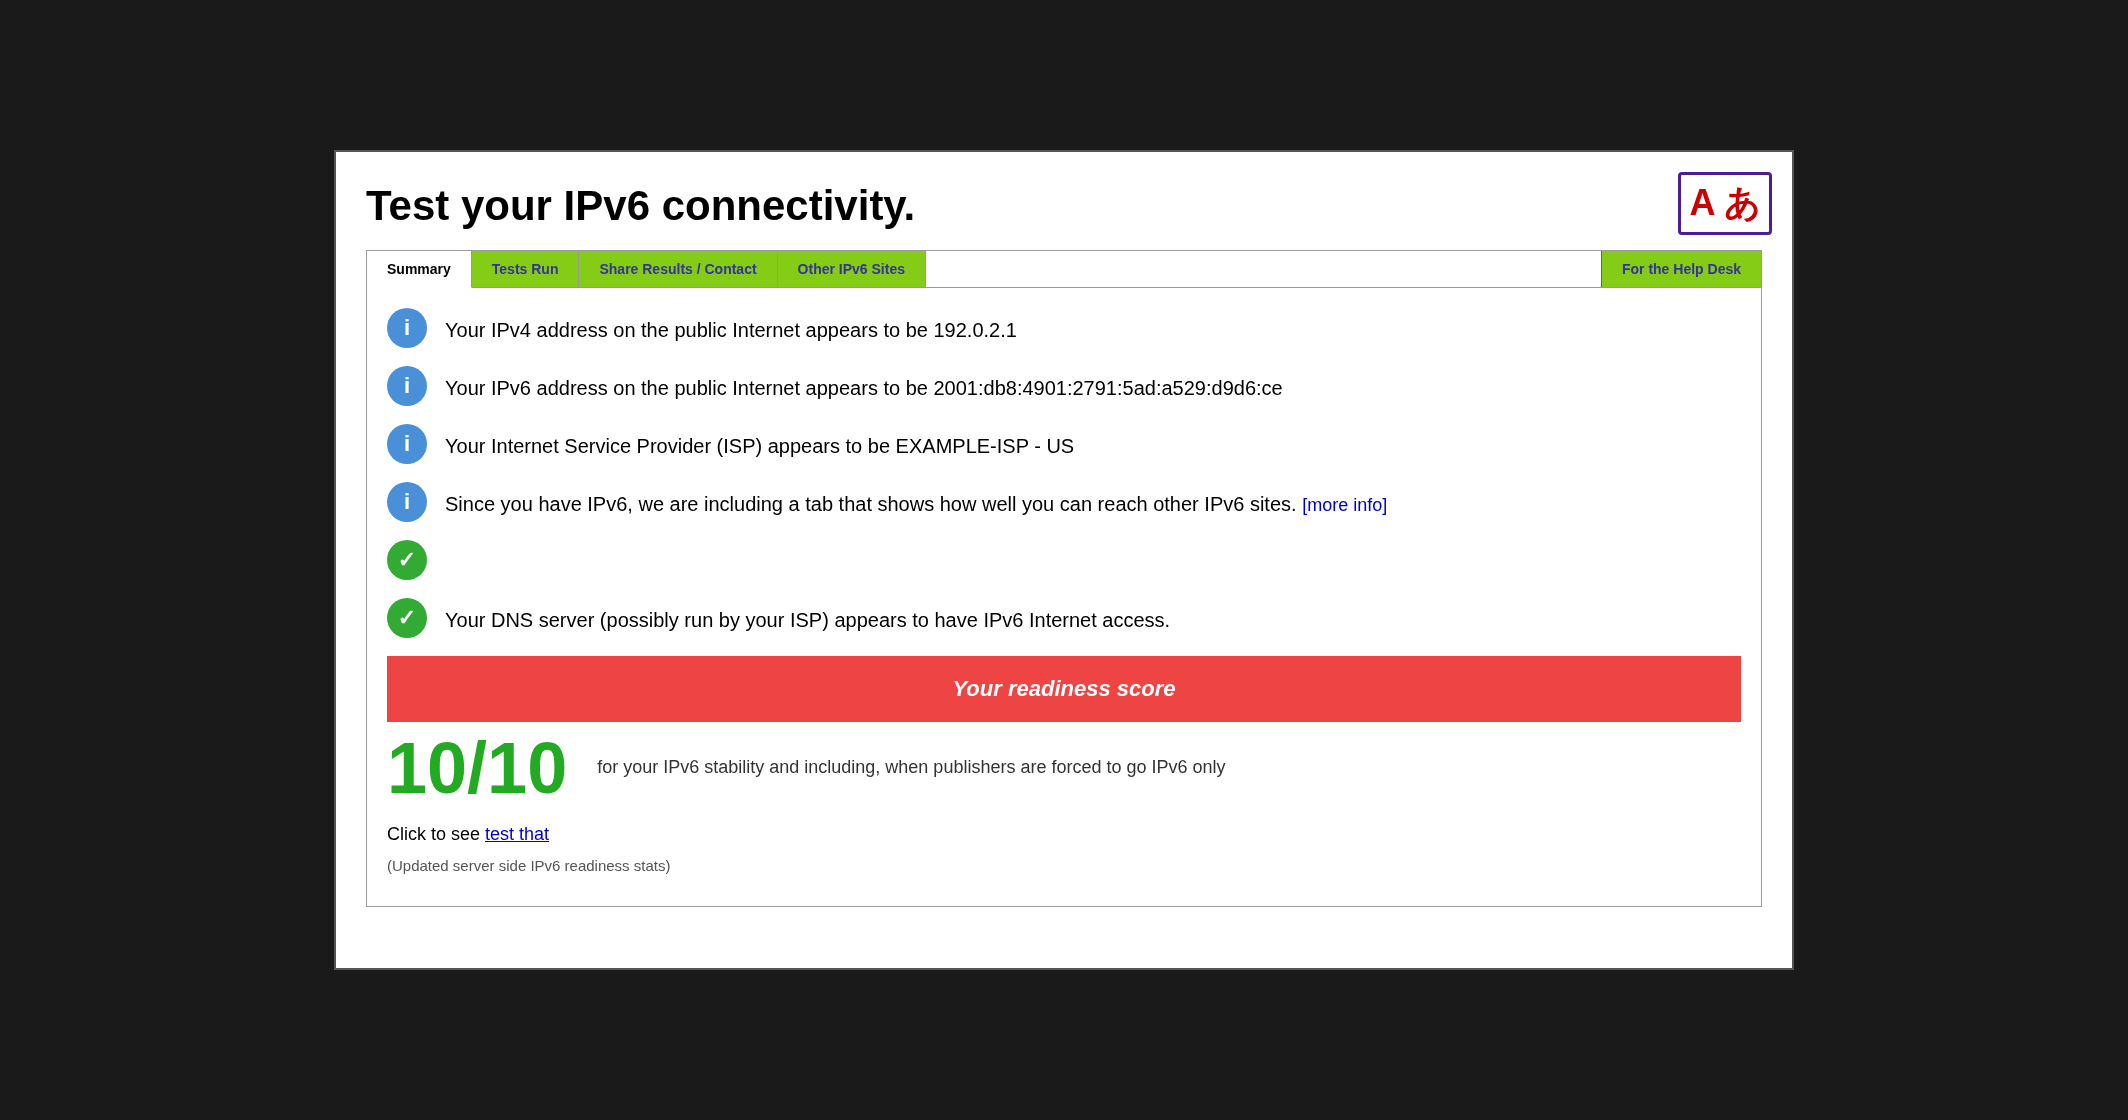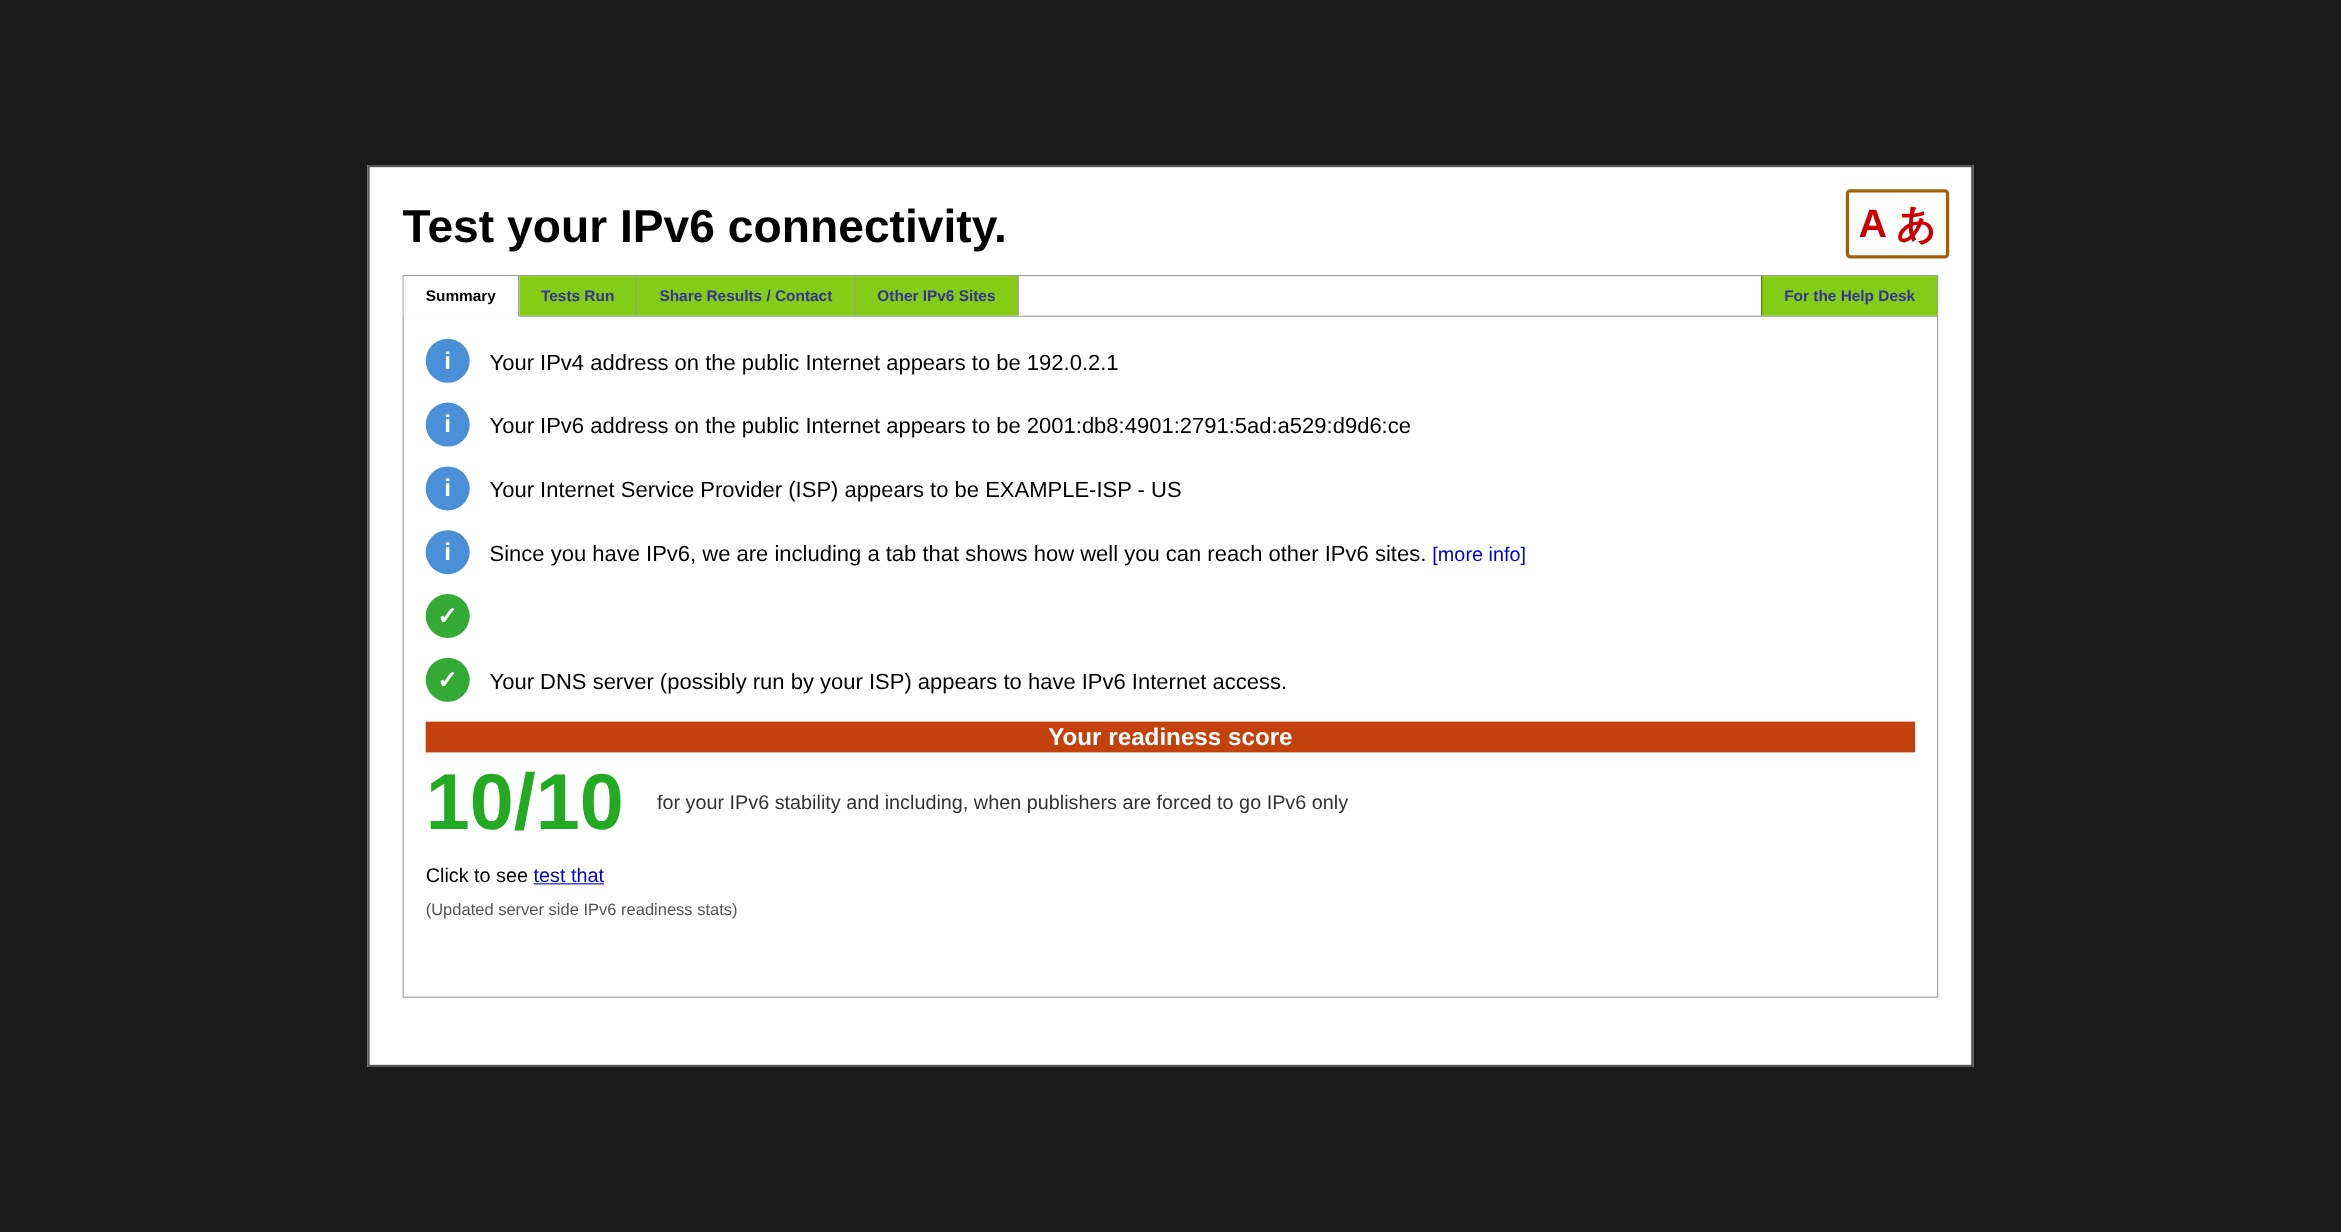--- a/index.html
+++ b/index.html
@@ -29,21 +29,21 @@
       margin-bottom: 20px;
     }
 
     .translate-icon {
       position: absolute;
       top: 20px;
       right: 20px;
       color: #cc0000;
       font-size: 36px;
       font-weight: bold;
-      border: 3px solid #a16207;
+      border: 3px solid #4c1d95;
       border-radius: 4px;
       padding: 4px 8px;
       cursor: pointer;
     }
 
     .tabs-container {
       border: 1px solid #999;
       border-bottom: none;
       display: flex;
       align-items: stretch;
@@ -138,27 +138,28 @@
       padding-top: 8px;
     }
 
     .more-info-link {
       color: #0000cc;
       text-decoration: none;
       font-size: 18px;
     }
 
     .readiness-bar {
-      background: #c2410c;
+      background: #ef4444;
       color: #fff;
       text-align: center;
       font-size: 22px;
       font-weight: bold;
-      padding: 1px;
+      padding: 20px;
       margin: 10px 0;
+      font-style: italic;
     }
 
     .score-section {
       display: flex;
       align-items: flex-start;
       margin-top: 6px;
     }
 
     .score {
       font-size: 72px;

